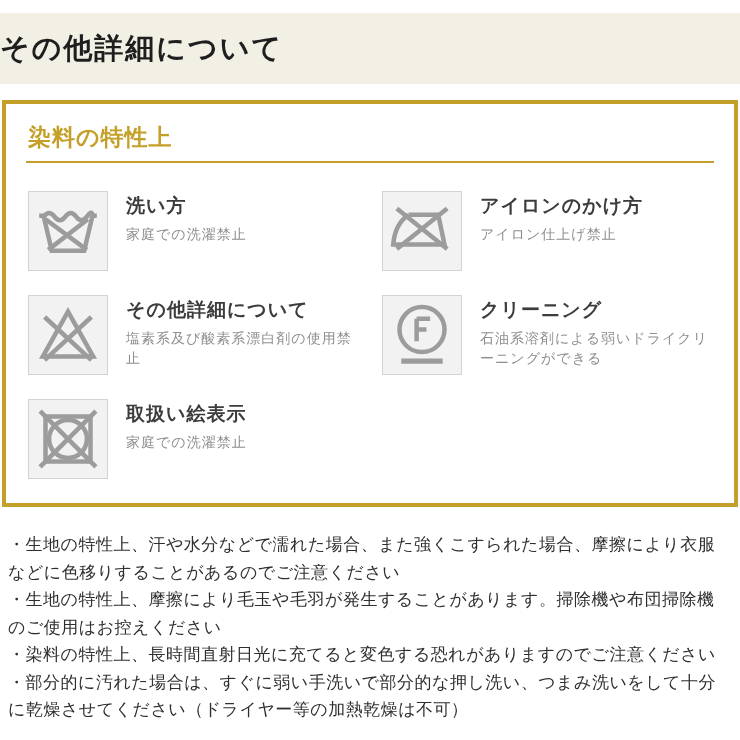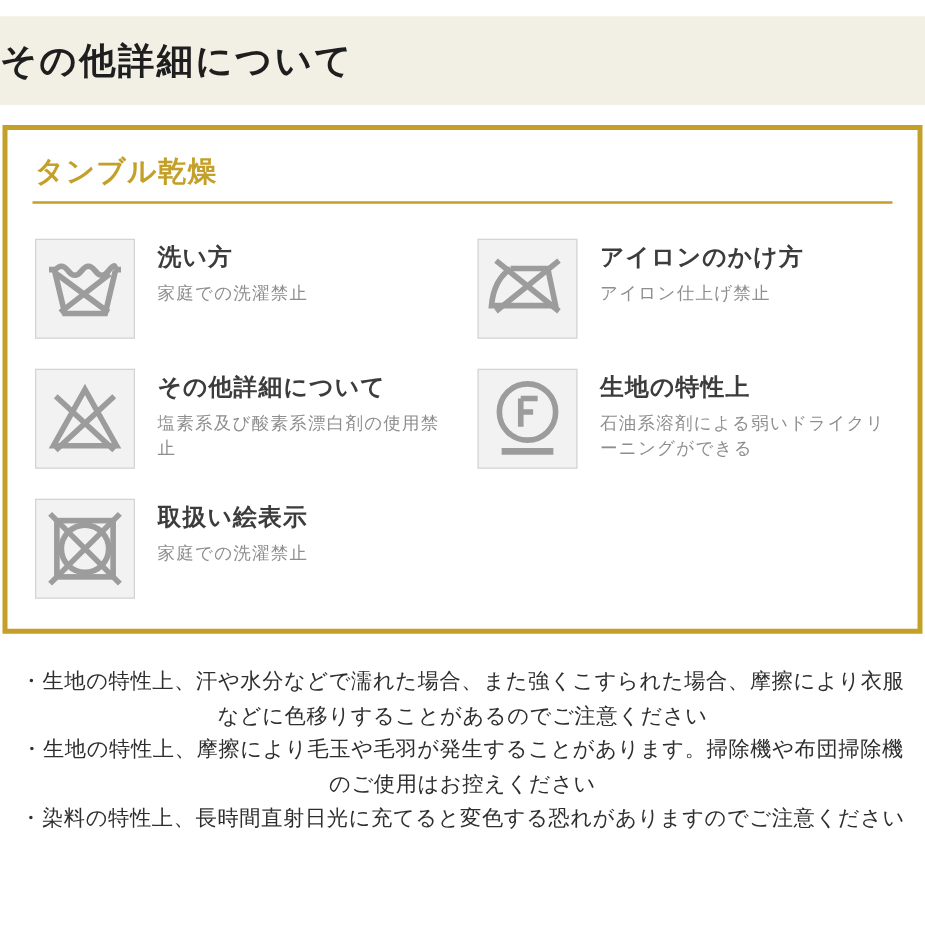--- a/index.html
+++ b/index.html
@@ -104,21 +104,20 @@
   .notes {
     margin-top: 24px;
     padding: 0 8px 14px 8px;
   }
   .notes p {
     margin: 0;
     font-size: 17px;
     color: #2e2e2e;
     line-height: 1.62;
     letter-spacing: 0.5px;
-    text-align: center;
   }
 
   
   .sym {
     stroke: #9c9c9c;
     stroke-width: 5;
     fill: none;
     stroke-linecap: butt;
     stroke-linejoin: miter;
   }
@@ -127,21 +126,21 @@
 </head>
 <body>
 
 <div class="page">
 
   <div class="title-band">
     <h1>その他詳細について</h1>
   </div>
 
   <section class="care-box">
-    <h2 class="care-box-heading">タンブル乾燥</h2>
+    <h2 class="care-box-heading">染料の特性上</h2>
     <div class="heading-rule"></div>
 
     <div class="care-grid">
 
       <div class="care-item">
         <div class="care-icon-box">
           <svg viewBox="0 0 80 80">
             <path class="sym" d="M8,23 L14,23 M66,23 L72,23"></path>
             <path class="sym" d="M13,24 q6,-8 12,0 q6,8 12,0 q6,-8 12,0 q6,8 12,0 q6,-8 6,-1"></path>
             <path class="sym" d="M13,24 L22,62 L58,62 L67,24"></path>
@@ -182,21 +181,21 @@
 
       <div class="care-item">
         <div class="care-icon-box">
           <svg viewBox="0 0 80 80">
             <circle class="sym" cx="40" cy="34" r="25"></circle>
             <path class="sym" d="M34,22 L34,47 M34,22 L49,22 M34,34 L45,34"></path>
             <path class="sym" d="M17,69 L63,69" style="stroke-width:6"></path>
           </svg>
         </div>
         <div class="care-text">
-          <div class="care-title">生地の特性上</div>
+          <div class="care-title">クリーニング</div>
           <div class="care-desc">石油系溶剤による弱いドライクリーニングができる</div>
         </div>
       </div>
 
       <div class="care-item">
         <div class="care-icon-box">
           <svg viewBox="0 0 80 80">
             <rect class="sym" x="15" y="15" width="50" height="50"></rect>
             <circle class="sym" cx="40" cy="40" r="21"></circle>
             <path class="sym" d="M9,9 L71,71 M71,9 L9,71"></path>
@@ -209,15 +208,16 @@
       </div>
 
 
     </div>
   </section>
 
   <div class="notes">
     <p>・生地の特性上、汗や水分などで濡れた場合、また強くこすられた場合、摩擦により衣服などに色移りすることがあるのでご注意ください</p>
     <p>・生地の特性上、摩擦により毛玉や毛羽が発生することがあります。掃除機や布団掃除機のご使用はお控えください</p>
     <p>・染料の特性上、長時間直射日光に充てると変色する恐れがありますのでご注意ください</p>
+    <p>・部分的に汚れた場合は、すぐに弱い手洗いで部分的な押し洗い、つまみ洗いをして十分に乾燥させてください（ドライヤー等の加熱乾燥は不可）</p>
   </div>
 
 </div>
 
 </body></html>

